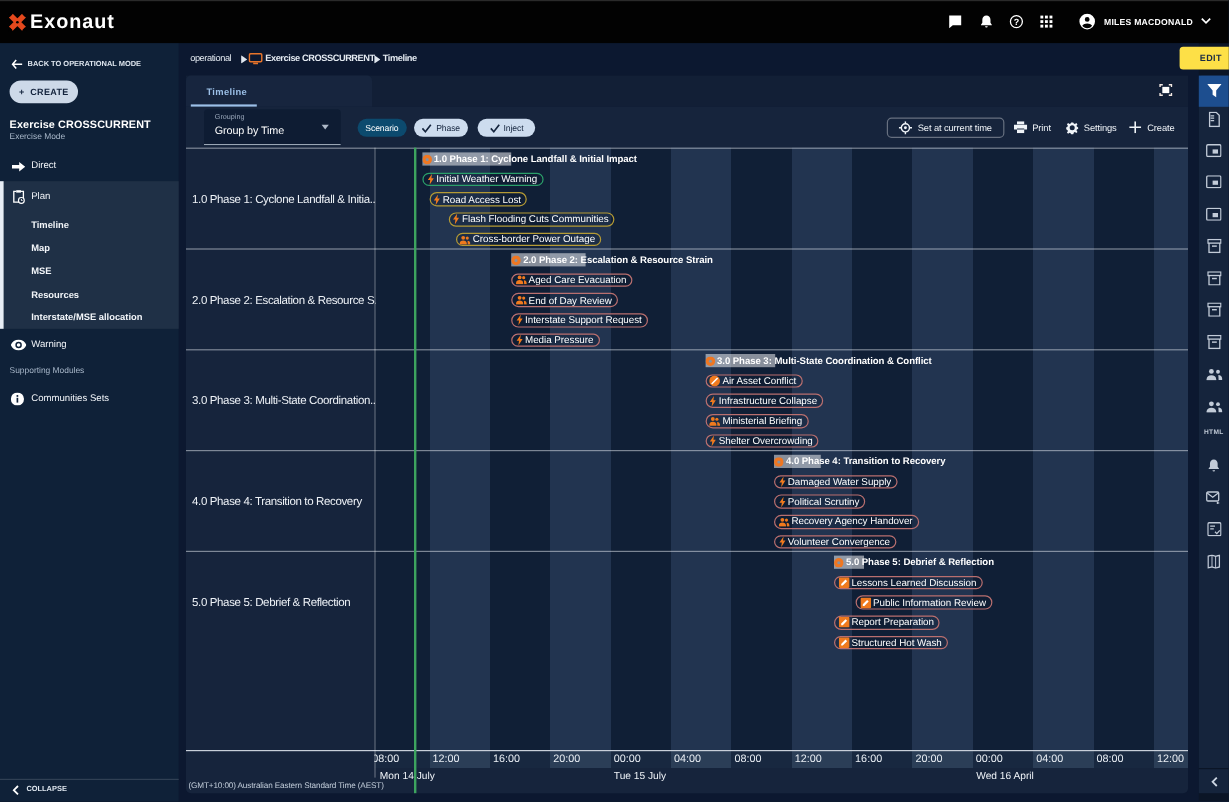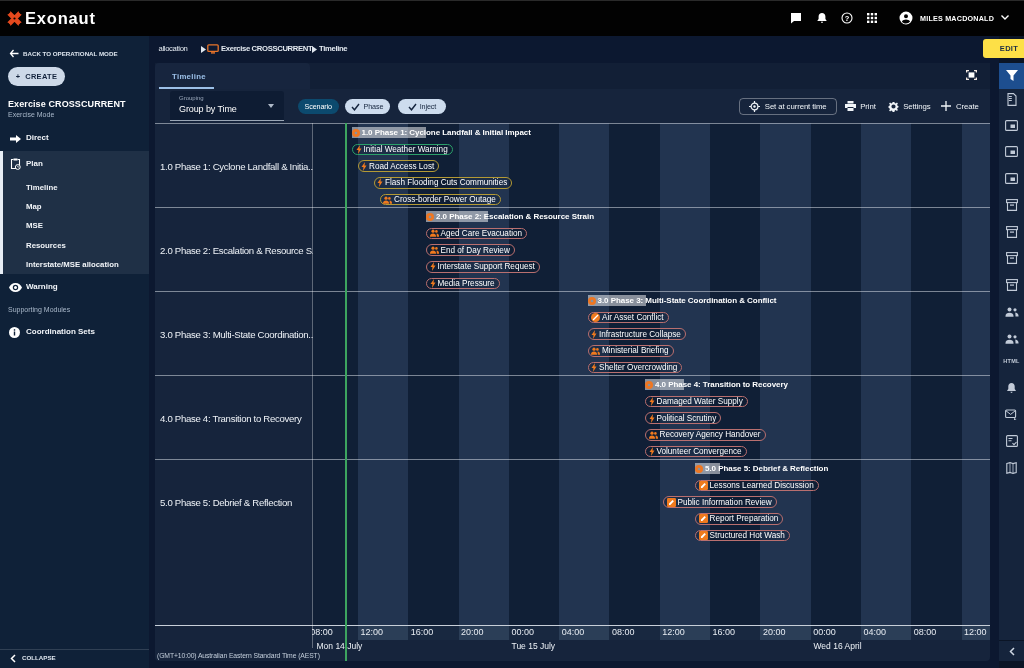--- a/index.html
+++ b/index.html
@@ -10,21 +10,21 @@
 .appbar{position:absolute;left:0;top:0;width:1024px;height:36px;background:#020202;border-top:1px solid #2a2a2a}
 .logo{position:absolute;left:25px;top:9px;font-size:16.5px;font-weight:bold;color:#fff;letter-spacing:.8px}
 .appico{position:absolute;top:11.5px;color:#fff}
 .uname{position:absolute;top:13.5px;font-size:7.2px;font-weight:bold;color:#fff;letter-spacing:.2px}
 
 .sidebar{position:absolute;left:0;top:36px;width:149px;height:632px;background:#0f2138}
 .side-small{position:absolute;font-size:6.2px;font-weight:bold;color:#dde5ee;letter-spacing:0}
 .create-btn{position:absolute;left:8px;top:67px;width:57px;height:19px;background:#cdd9e8;border-radius:10px;color:#13233c;font-size:7.5px;font-weight:bold;display:flex;align-items:center;justify-content:center;letter-spacing:.3px}
 .exname{position:absolute;left:8px;top:99px;font-size:9px;font-weight:bold;color:#fff;letter-spacing:.1px}
 .exmode{position:absolute;left:8px;top:110.5px;font-size:7px;color:#a9b8ca}
-.navlbl{position:absolute;font-size:8px;font-weight:bold;color:#f2f5f9}
+.navlbl{position:absolute;font-size:8px;font-weight:normal;color:#f2f5f9}
 .subnav{position:absolute;left:26px;font-size:7.8px;font-weight:bold;color:#f2f5f9}
 .planhl{position:absolute;left:0;top:151px;width:149px;height:123px;background:rgba(255,255,255,.07)}
 .planbar{position:absolute;left:0;top:151px;width:2.5px;height:123px;background:#e8eef5}
 .modlbl{position:absolute;left:8px;font-size:7px;color:#a9b8ca}
 .collapse-line{position:absolute;left:0;top:649px;width:149px;height:1px;background:rgba(255,255,255,.14)}
 
 .crumbrow{position:absolute;left:149px;top:36px;width:850px;height:632px;background:#0c1830}
 .crumb{position:absolute;top:43.5px;font-size:7.7px;color:#e4eaf1;letter-spacing:-.35px}
 .crumb.b{font-weight:bold}
 .editbtn{position:absolute;left:983px;top:39px;width:52px;height:19px;background:#fde047;border-radius:3px;color:#1a2c45;font-size:7.5px;font-weight:bold;display:flex;align-items:center;justify-content:center;letter-spacing:.3px}
@@ -138,28 +138,28 @@
 <svg class="abs" style="left:9px;top:283px" width="13" height="9" viewBox="0 0 13 9">
     <path fill="#fff" d="M6.5 0C3.5 0 1.1 1.8 0 4.5 1.1 7.2 3.5 9 6.5 9s5.4-1.8 6.5-4.5C11.9 1.8 9.5 0 6.5 0zm0 7.2a2.7 2.7 0 1 1 0-5.4 2.7 2.7 0 0 1 0 5.4zm0-1.2a1.5 1.5 0 1 0 0-3 1.5 1.5 0 0 0 0 3z"></path>
   </svg>
 <div class="navlbl" style="left:26px;top:282px">Warning</div>
 <div class="modlbl" style="top:306px">Supporting Modules</div>
 <svg class="abs" style="left:9px;top:327px" width="11" height="11" viewBox="0 0 11 11">
     <circle cx="5.5" cy="5.5" r="5.5" fill="#fff"></circle>
     <rect x="4.8" y="4.5" width="1.4" height="4" fill="#0f2138"></rect>
     <rect x="4.8" y="2.2" width="1.4" height="1.5" fill="#0f2138"></rect>
   </svg>
-<div class="navlbl" style="left:26px;top:327px">Coordination Sets</div>
+<div class="navlbl" style="left:26px;top:327px">Communities Sets</div>
 <div class="collapse-line"></div>
 <svg class="abs" style="left:10px;top:654px" width="6" height="9" viewBox="0 0 6 9">
     <path fill="none" stroke="#fff" stroke-width="1.5" d="M5 1L1.5 4.5 5 8"></path>
   </svg>
 <div class="side-small" style="left:22px;top:654px">COLLAPSE</div>
 
-<div class="crumb" style="left:158.5px">allocation</div>
+<div class="crumb" style="left:158.5px">operational</div>
 <svg class="abs" style="left:200px;top:45.5px" width="6" height="7" viewBox="0 0 6 7">
     <path fill="#dfe6ee" d="M1 0l5 3.5L1 7z"></path>
   </svg>
 <svg class="abs" style="left:207px;top:44px" width="12" height="10" viewBox="0 0 12 10">
     <rect x=".8" y=".8" width="10.4" height="6.6" rx="1" fill="none" stroke="#e8742a" stroke-width="1.3"></rect>
     <rect x="4" y="8.2" width="4" height="1.4" fill="#e8742a"></rect>
   </svg>
 <div class="crumb b" style="left:221px">Exercise CROSSCURRENT</div>
 <svg class="abs" style="left:311px;top:45.5px" width="6" height="7" viewBox="0 0 6 7">
     <path fill="#dfe6ee" d="M1 0l5 3.5L1 7z"></path>
@@ -316,21 +316,21 @@
         <path d="M6.6 4.6c1.4.1 2.4 1 2.4 2.4v.8H6.8z"></path>
       </g>
     </svg>Recovery Agency Handover</div>
 <div class="chip bred" style="left:645.0px;top:445.9px"><svg width="6" height="9" viewBox="0 0 6 9">
       <path fill="#f07a1e" d="M4 0L0.5 5h2L2 9 5.5 3.5h-2z"></path>
     </svg>Volunteer Convergence</div>
 <div class="chip bred" style="left:695.0px;top:479.5px"><svg width="9" height="9" viewBox="0 0 9 9">
       <rect width="9" height="9" rx="1.2" fill="#f07a1e"></rect>
       <path fill="#fff" d="M2 5.6L5.6 2l1.3 1.3L3.3 7H2z"></path>
     </svg>Lessons Learned Discussion</div>
-<div class="chip bred" style="left:663px;top:496.3px"><svg width="9" height="9" viewBox="0 0 9 9">
+<div class="chip bred" style="left:713px;top:496.3px"><svg width="9" height="9" viewBox="0 0 9 9">
       <rect width="9" height="9" rx="1.2" fill="#f07a1e"></rect>
       <path fill="#fff" d="M2 5.6L5.6 2l1.3 1.3L3.3 7H2z"></path>
     </svg>Public Information Review</div>
 <div class="chip bred" style="left:695.0px;top:513.1px"><svg width="9" height="9" viewBox="0 0 9 9">
       <rect width="9" height="9" rx="1.2" fill="#f07a1e"></rect>
       <path fill="#fff" d="M2 5.6L5.6 2l1.3 1.3L3.3 7H2z"></path>
     </svg>Report Preparation</div>
 <div class="chip bred" style="left:695.0px;top:529.9px"><svg width="9" height="9" viewBox="0 0 9 9">
       <rect width="9" height="9" rx="1.2" fill="#f07a1e"></rect>
       <path fill="#fff" d="M2 5.6L5.6 2l1.3 1.3L3.3 7H2z"></path>

